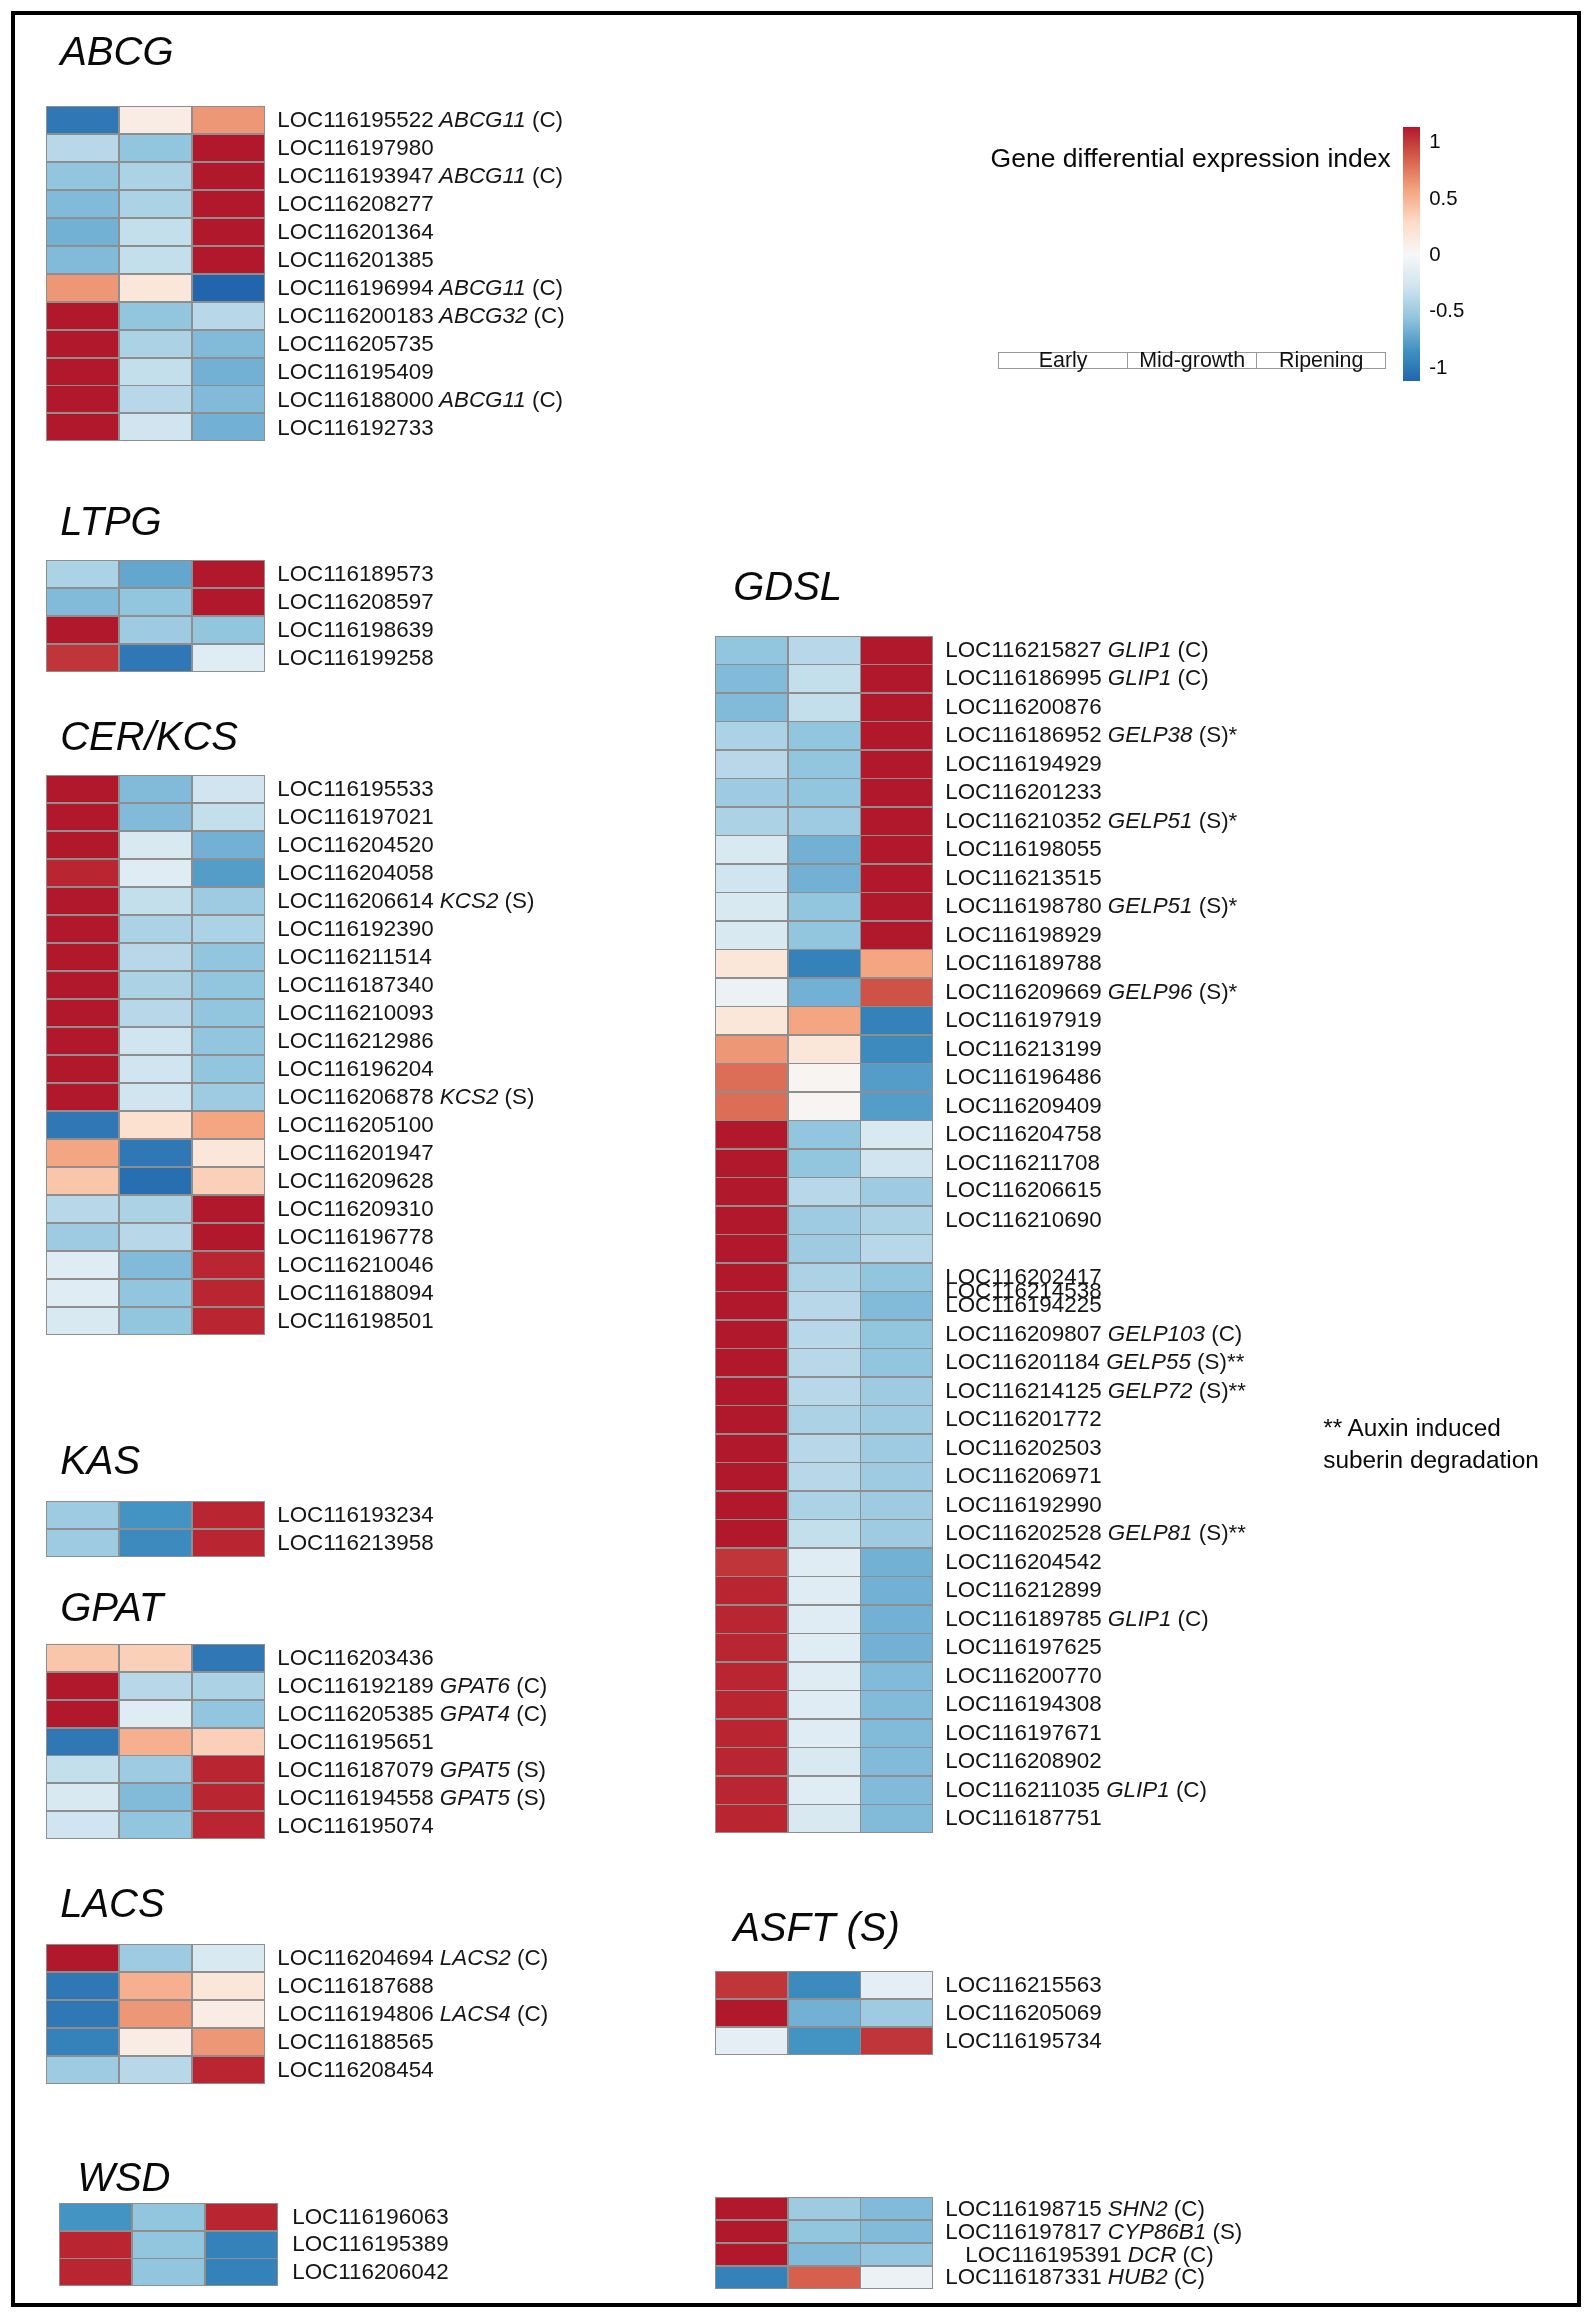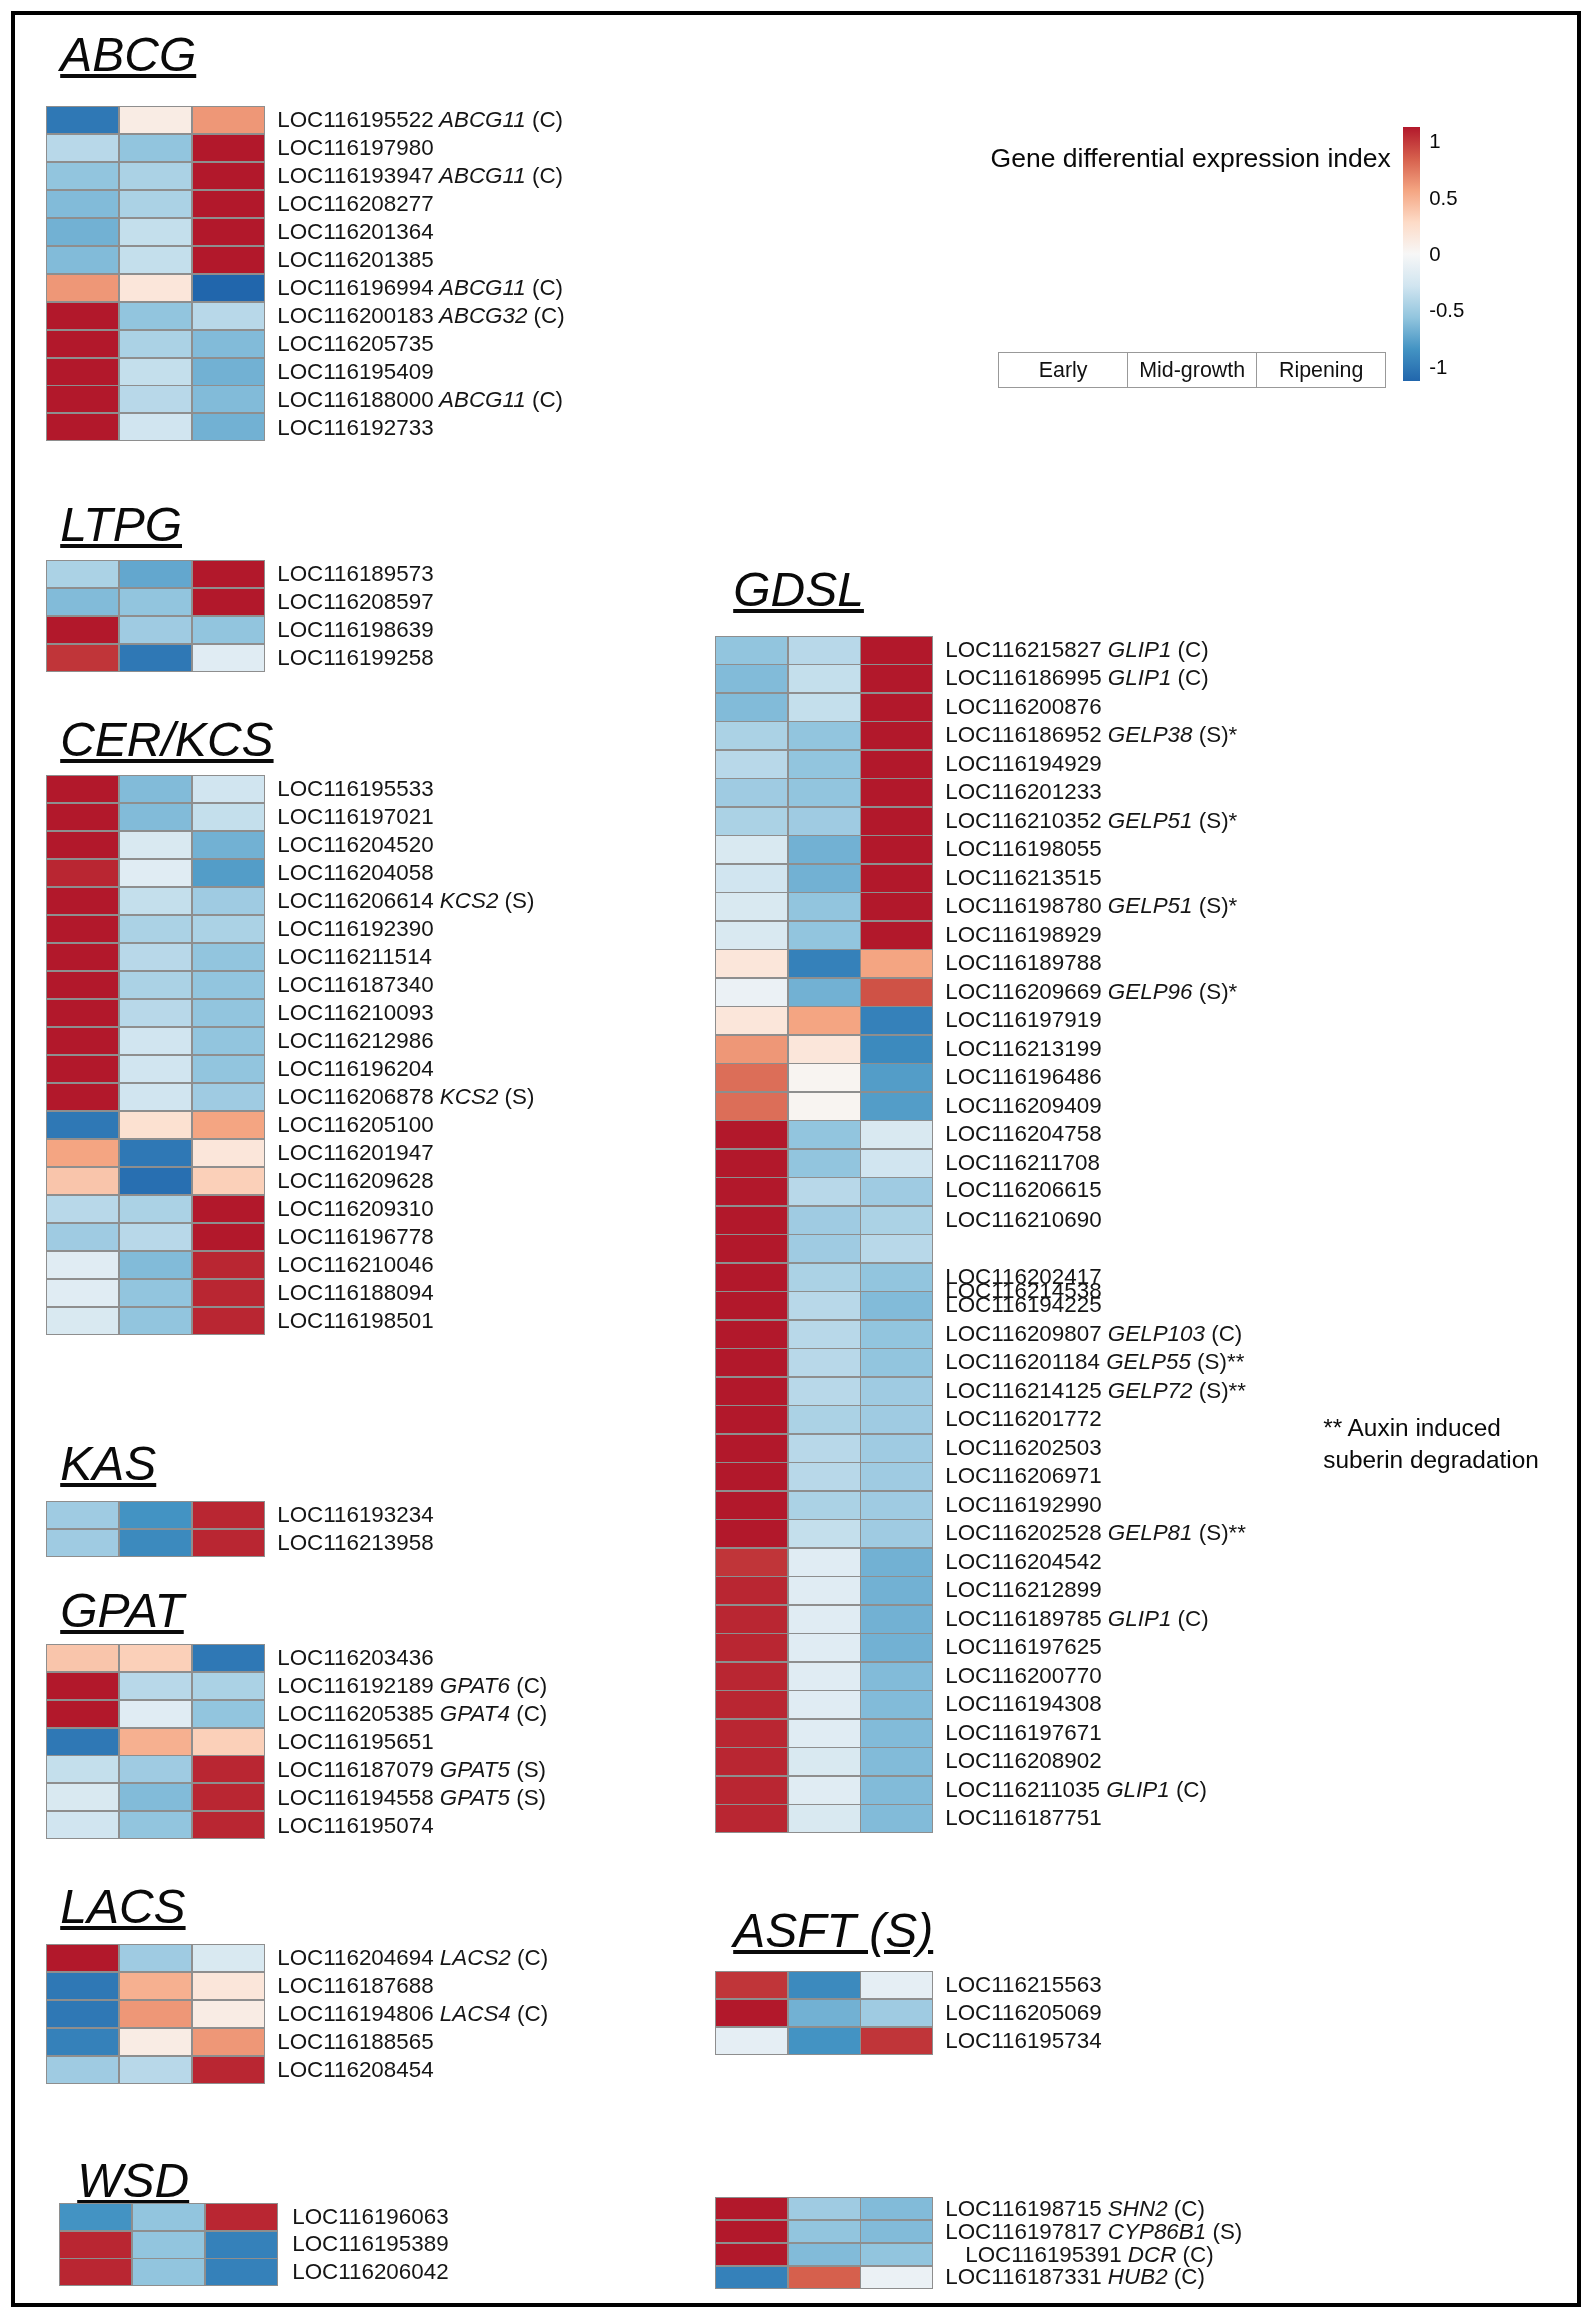--- a/index.html
+++ b/index.html
@@ -1,28 +1,28 @@
 <!DOCTYPE html>
 <html style="font-size:8.1px"><head>
 <meta charset="utf-8">
 <style>
   html,body{margin:0;padding:0;background:#fff;}
   body{width:1593px;height:2319px;position:relative;font-family:"Liberation Sans",sans-serif;color:#111;}
   .figure{position:absolute;left:11.2px;top:11.2px;width:1562px;height:2288px;border:4.1px solid #000;background:#fff;}
   .abs{position:absolute;}
-  .family-title{font-style:italic;font-size:48px;line-height:1;color:#0a0a0a;white-space:nowrap;text-decoration:underline;}
+  .family-title{font-style:italic;font-size:40px;line-height:1;color:#0a0a0a;white-space:nowrap;}
   .row-label{font-size:22.4px;line-height:1;white-space:nowrap;color:#151515;}
   .row-label .gene{font-style:italic;}
   .hm-cell{position:absolute;box-sizing:border-box;border:0.5px solid #8e8e8e;}
   .legend-title{font-size:26.5px;text-align:center;color:#0a0a0a;}
   .stage-line{font-size:26.5px;text-align:center;color:#0a0a0a;}
   .colorbar{position:absolute;left:1388px;top:112px;width:17px;height:254px;
     background:linear-gradient(180deg,#b2182b 0%,#d6604d 12.5%,#f4a582 25%,#fddbc7 37.5%,#f7f7f7 50%,#d1e5f0 62.5%,#92c5de 75%,#4393c3 87.5%,#2166ac 100%);}
   .cb-tick{position:absolute;left:1414px;width:81px;height:22.4px;font-size:20.4px;line-height:22.4px;color:#0a0a0a;}
-  .stage-table{position:absolute;left:983px;top:337px;width:388px;height:36px;display:flex;border:1.5px solid #999;background:#fff;box-sizing:border-box;}
+  .stage-table{position:absolute;left:983px;top:337px;width:388px;height:17px;display:flex;border:1.5px solid #999;background:#fff;box-sizing:border-box;}
   .stage-cell{flex:1;display:flex;align-items:center;justify-content:center;font-size:21.4px;color:#111;border-right:1.5px solid #999;}
   .stage-cell:last-child{border-right:none;}
   .annotation{font-size:24.4px;line-height:32px;color:#0a0a0a;white-space:nowrap;}
 </style>
 </head>
 <body>
 
 <div class="figure">
 
   <div class="abs legend-title" style="left:921px;top:108px;width:509px;margin-top:20px;">Gene differential expression index</div>

